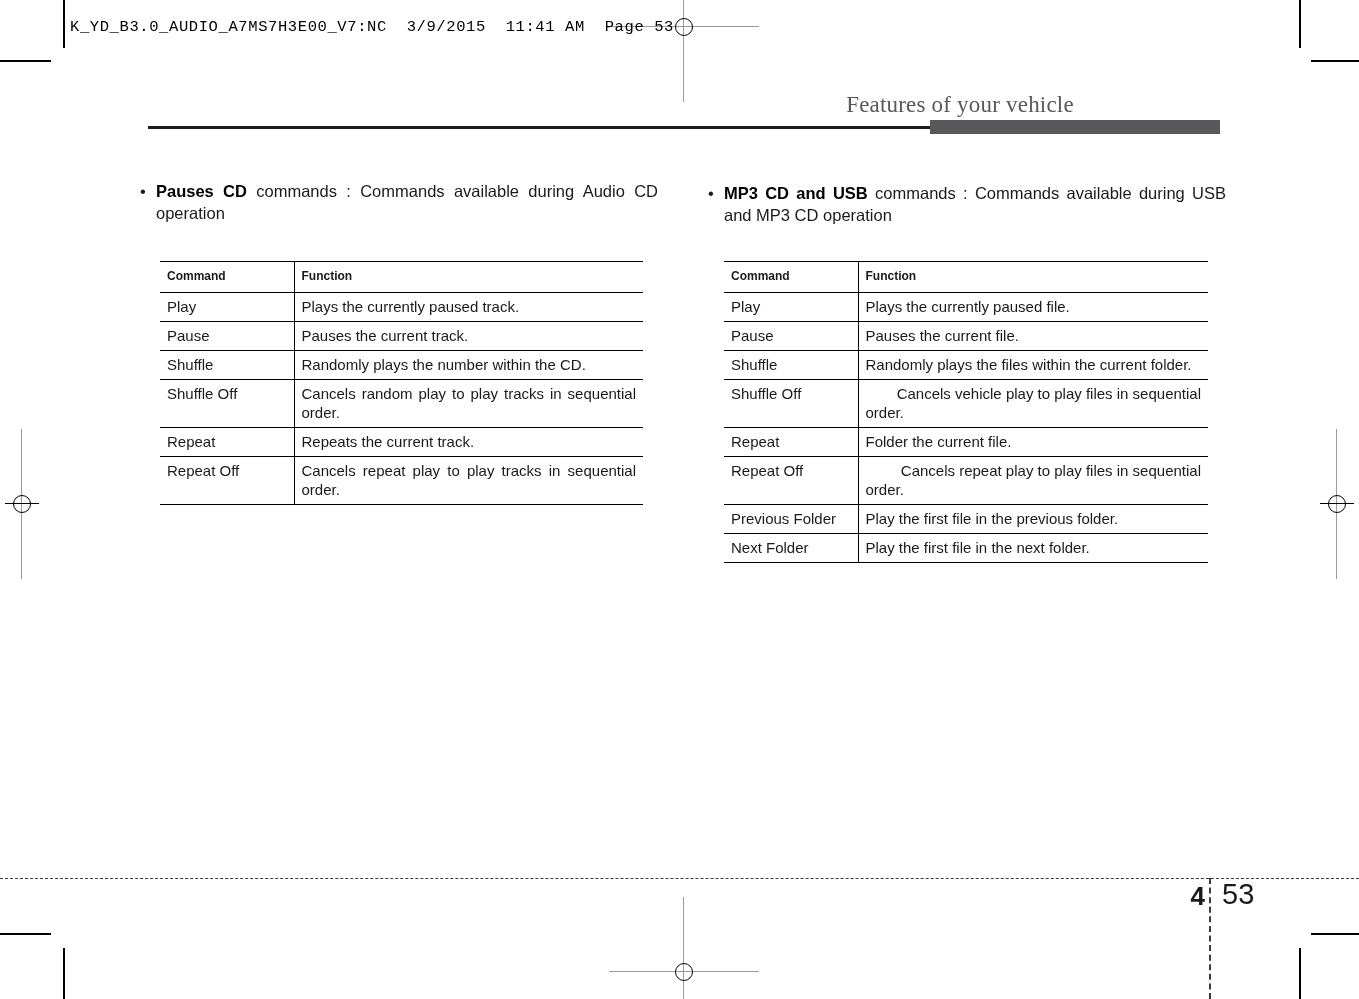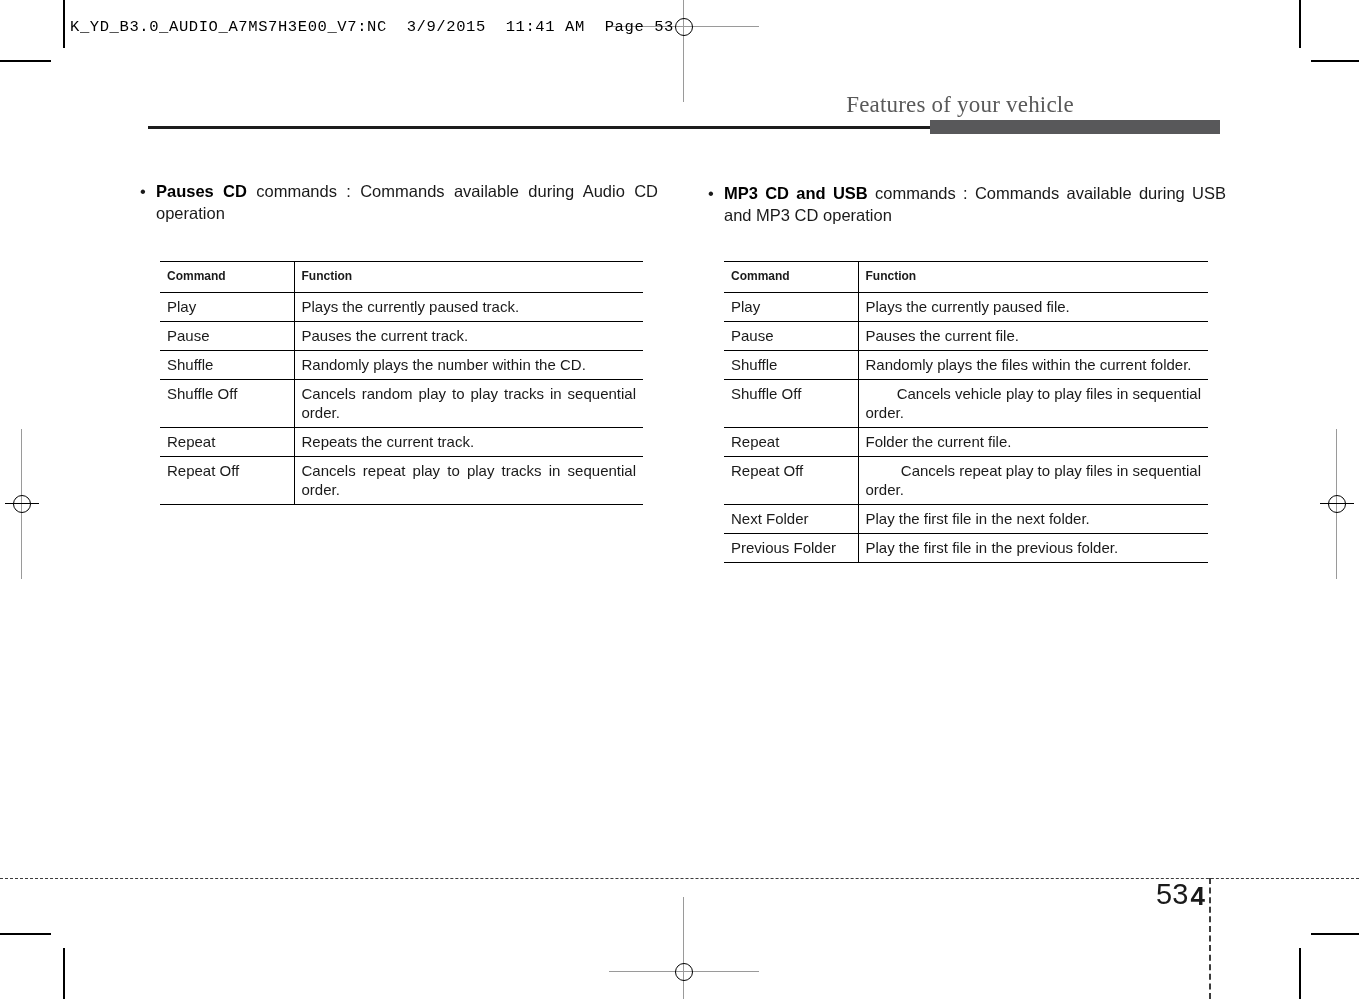--- a/index.html
+++ b/index.html
@@ -170,21 +170,21 @@
     left: 1155px;
     top: 881px;
     width: 50px;
     text-align: right;
     font-size: 26px;
     font-weight: bold;
     color: #1a1a1a;
   }
   #footer-page {
     position: absolute;
-    left: 1156px;
+    left: 1222px;
     top: 878px;
     font-size: 29px;
     color: #1a1a1a;
   }
 </style>
 </head>
 <body>
 
 <div class="crop-line" style="left:63px;  top:0px;   width:1.5px; height:48px;"></div>
 <div class="crop-line" style="left:0px;   top:60px;  width:51px;  height:1.5px;"></div>
@@ -309,25 +309,25 @@
       </tr>
       <tr>
         <td class="col-cmd">Repeat</td>
         <td class="col-fn nowrap-just">Folder the current file.</td>
       </tr>
       <tr>
         <td class="col-cmd">Repeat Off</td>
         <td class="col-fn nowrap-just">Cancels repeat play to play files in sequential order.</td>
       </tr>
       <tr>
+        <td class="col-cmd">Previous Folder</td>
+        <td class="col-fn nowrap-just">Play the first file in the previous folder.</td>
+      </tr>
+      <tr>
         <td class="col-cmd">Next Folder</td>
         <td class="col-fn nowrap-just">Play the first file in the next folder.</td>
       </tr>
-      <tr>
-        <td class="col-cmd">Previous Folder</td>
-        <td class="col-fn nowrap-just">Play the first file in the previous folder.</td>
-      </tr>
     </tbody>
   </table>
 </div>
 
 <div id="footer-chapter">4</div>
 <div id="footer-page">53</div>
 
 </body></html>

